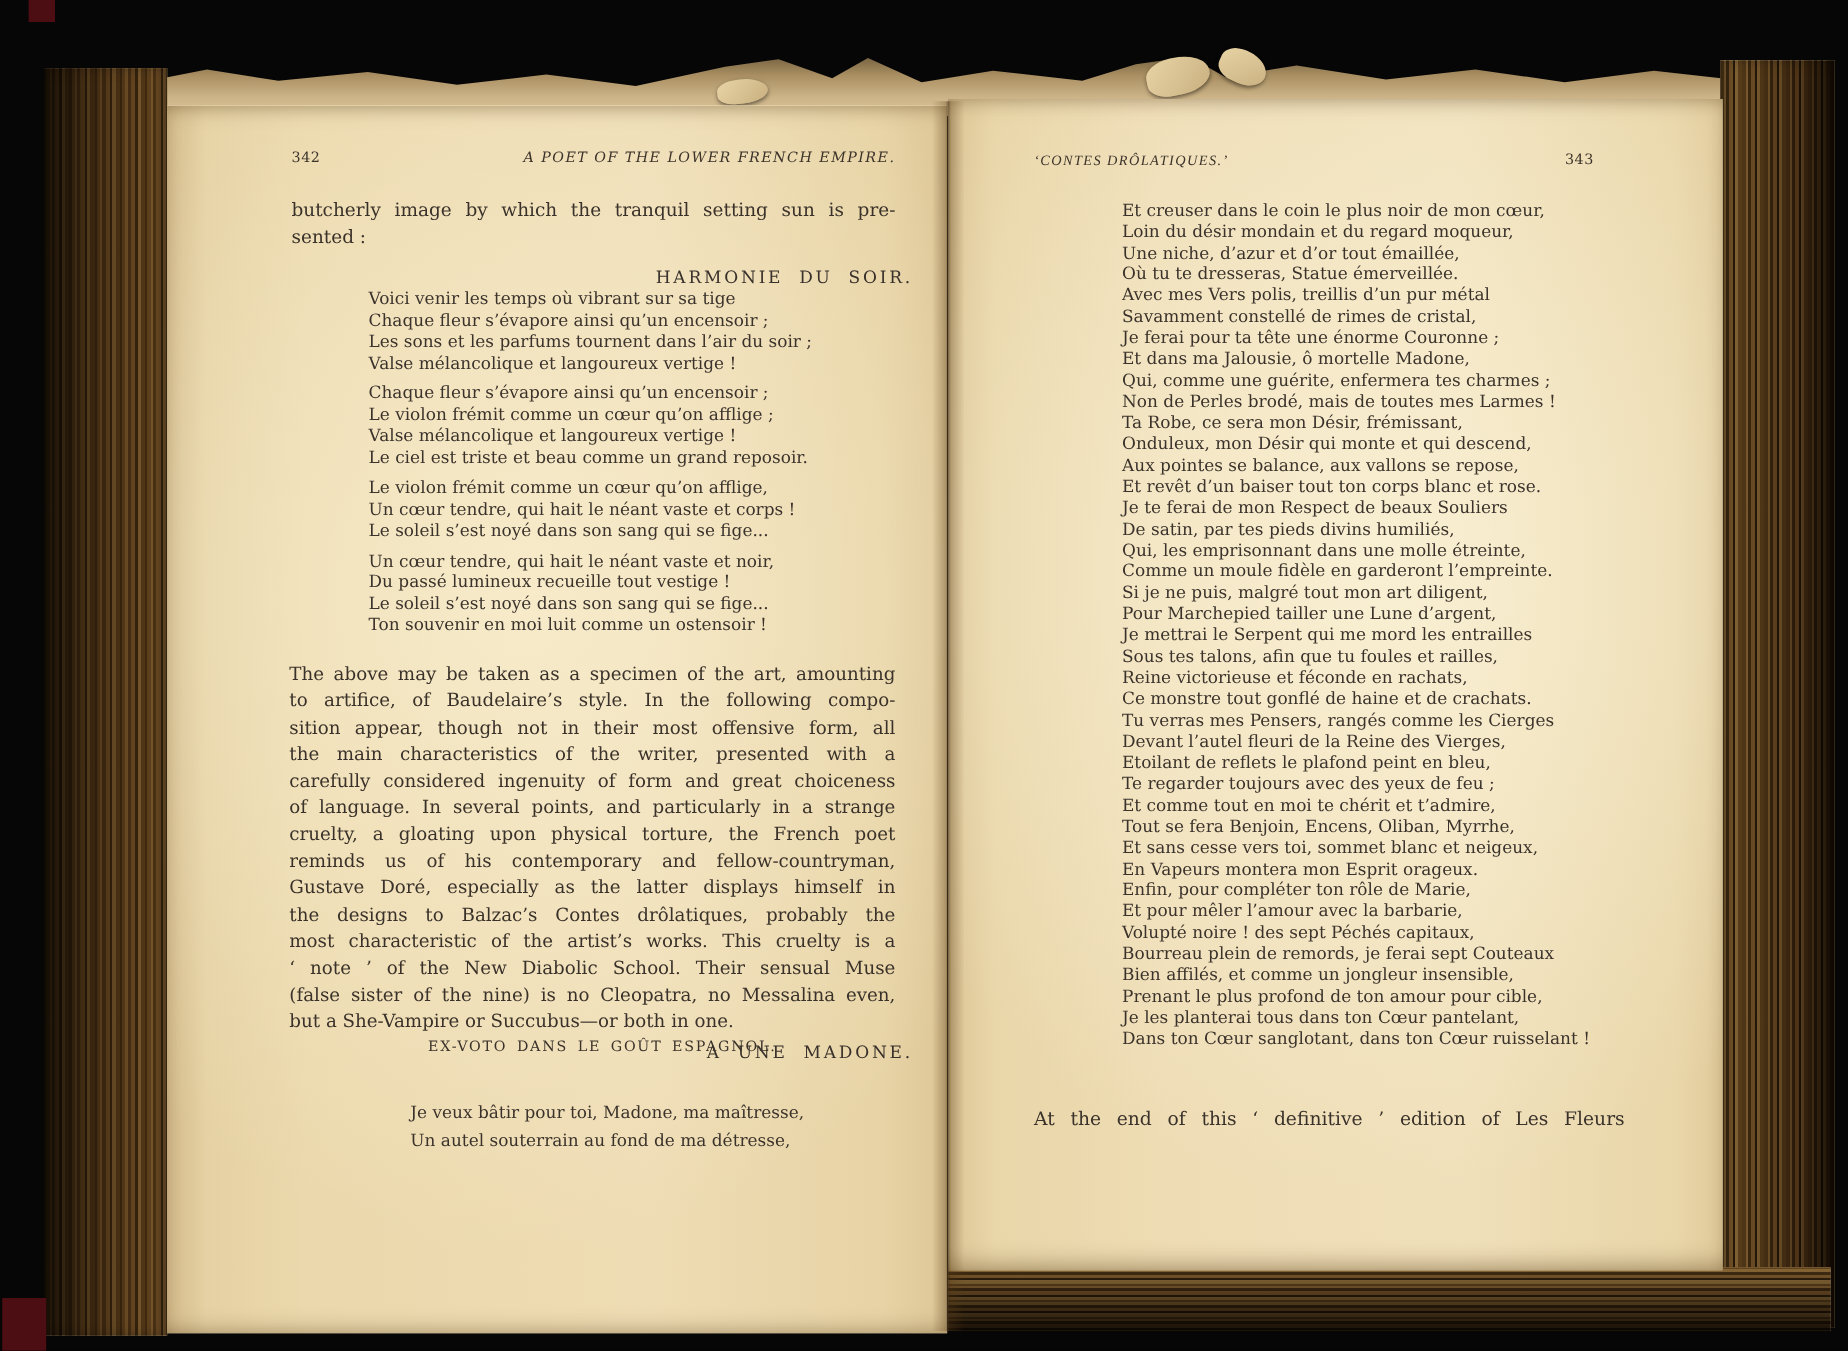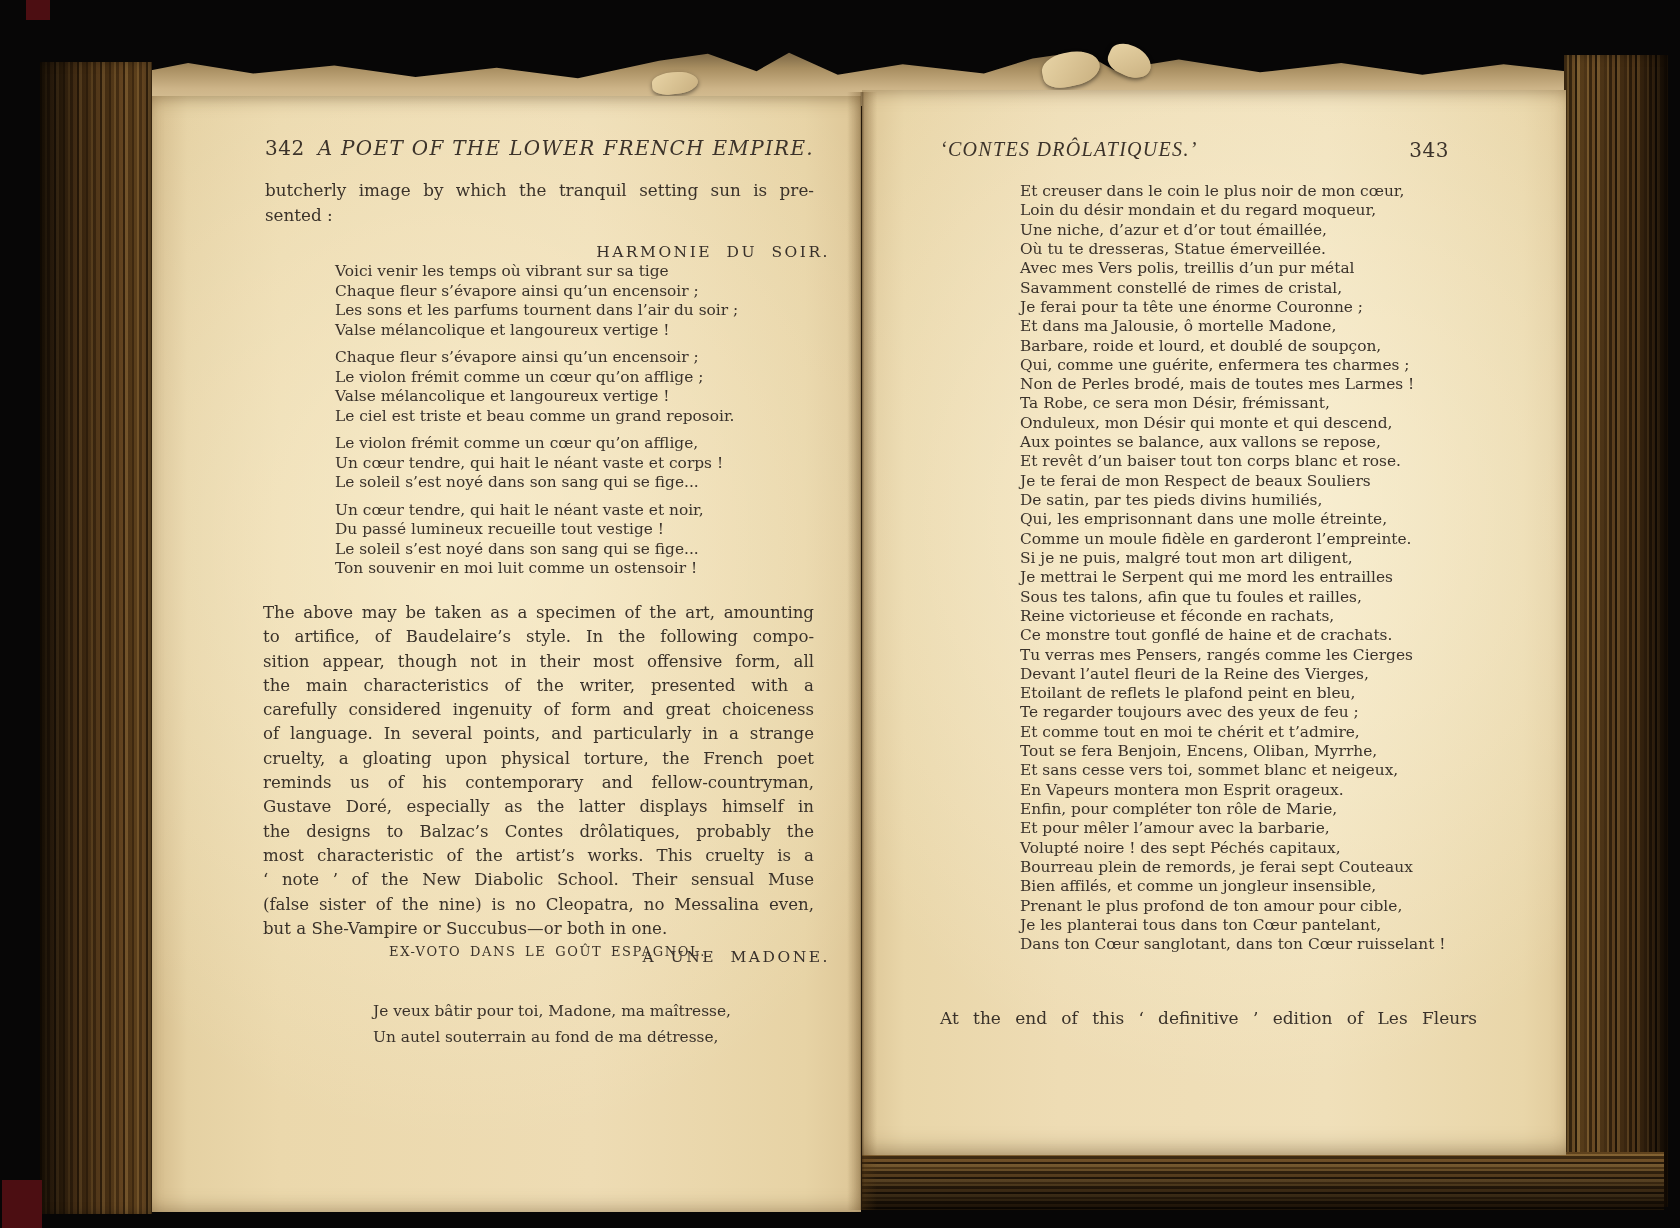--- a/index.html
+++ b/index.html
@@ -69,21 +69,21 @@
     border-radius:45% 55% 50% 40%;
     box-shadow:0 2px 4px rgba(0,0,0,.5);
   }
   .curl-1{left:1042px;top:52px;width:58px;height:34px;transform:rotate(-12deg);}
   .curl-2{left:1108px;top:46px;width:44px;height:30px;transform:rotate(24deg);}
   .curl-3{left:652px;top:72px;width:46px;height:22px;transform:rotate(-6deg);}
   .cover-corner{background:#4c0e12;}
   .corner-tl{left:26px;top:0;width:24px;height:20px;}
   .corner-bl{left:2px;top:1180px;width:40px;height:48px;}
   
-  .runhead{font-style:italic;font-size:20px;letter-spacing:1.3px;color:#3c332a;}
+  .runhead{font-style:italic;font-size:13px;letter-spacing:1.3px;color:#3c332a;}
   .runhead .folio{font-style:normal;letter-spacing:.5px;}
   .head-left{left:113px;top:40px;width:549px;height:22px;}
   .head-left .folio{position:absolute;left:0;top:0;}
   .head-left .rtitle{display:block;text-align:right;}
   .head-right{left:78px;top:48px;width:537px;height:22px;}
   .head-right .folio{position:absolute;right:28px;top:0;}
   .head-right .rtitle{display:block;text-align:left;font-family:Liberation Serif, serif;}
   .jline{text-align:justify;text-align-last:justify;}
   .intro{left:113px;top:82px;width:549px;font-size:16.8px;line-height:25px;}
   .intro .jline:last-child{text-align-last:left;}
@@ -187,32 +187,32 @@
 
   <div class="abs poem-right">
       <div class="pline">Et creuser dans le coin le plus noir de mon cœur,</div>
       <div class="pline">Loin du désir mondain et du regard moqueur,</div>
       <div class="pline">Une niche, d’azur et d’or tout émaillée,</div>
       <div class="pline">Où tu te dresseras, Statue émerveillée.</div>
       <div class="pline">Avec mes Vers polis, treillis d’un pur métal</div>
       <div class="pline">Savamment constellé de rimes de cristal,</div>
       <div class="pline">Je ferai pour ta tête une énorme Couronne ;</div>
       <div class="pline">Et dans ma Jalousie, ô mortelle Madone,</div>
-      <div class="pline">Barbare, roide et lourd, et doublé de soupçon,</div>
       <div class="pline">Qui, comme une guérite, enfermera tes charmes ;</div>
       <div class="pline">Non de Perles brodé, mais de toutes mes Larmes !</div>
       <div class="pline">Ta Robe, ce sera mon Désir, frémissant,</div>
       <div class="pline">Onduleux, mon Désir qui monte et qui descend,</div>
       <div class="pline">Aux pointes se balance, aux vallons se repose,</div>
       <div class="pline">Et revêt d’un baiser tout ton corps blanc et rose.</div>
       <div class="pline">Je te ferai de mon Respect de beaux Souliers</div>
       <div class="pline">De satin, par tes pieds divins humiliés,</div>
       <div class="pline">Qui, les emprisonnant dans une molle étreinte,</div>
       <div class="pline">Comme un moule fidèle en garderont l’empreinte.</div>
       <div class="pline">Si je ne puis, malgré tout mon art diligent,</div>
+      <div class="pline">Pour Marchepied tailler une Lune d’argent,</div>
       <div class="pline">Je mettrai le Serpent qui me mord les entrailles</div>
       <div class="pline">Sous tes talons, afin que tu foules et railles,</div>
       <div class="pline">Reine victorieuse et féconde en rachats,</div>
       <div class="pline">Ce monstre tout gonflé de haine et de crachats.</div>
       <div class="pline">Tu verras mes Pensers, rangés comme les Cierges</div>
       <div class="pline">Devant l’autel fleuri de la Reine des Vierges,</div>
       <div class="pline">Etoilant de reflets le plafond peint en bleu,</div>
       <div class="pline">Te regarder toujours avec des yeux de feu ;</div>
       <div class="pline">Et comme tout en moi te chérit et t’admire,</div>
       <div class="pline">Tout se fera Benjoin, Encens, Oliban, Myrrhe,</div>

